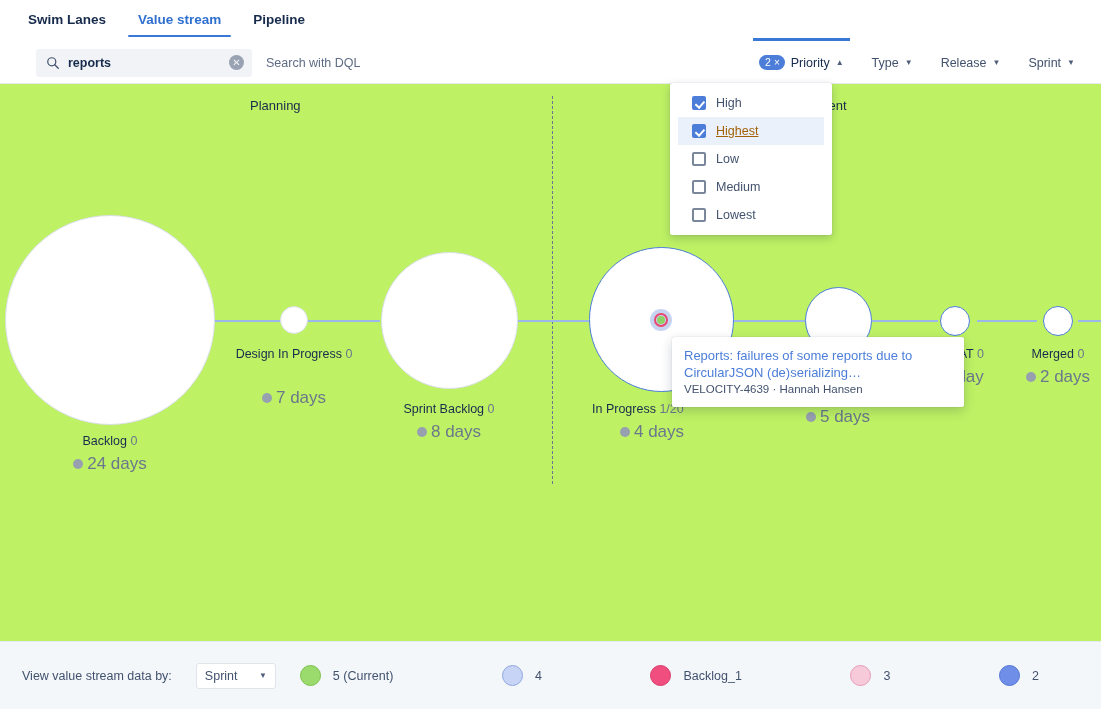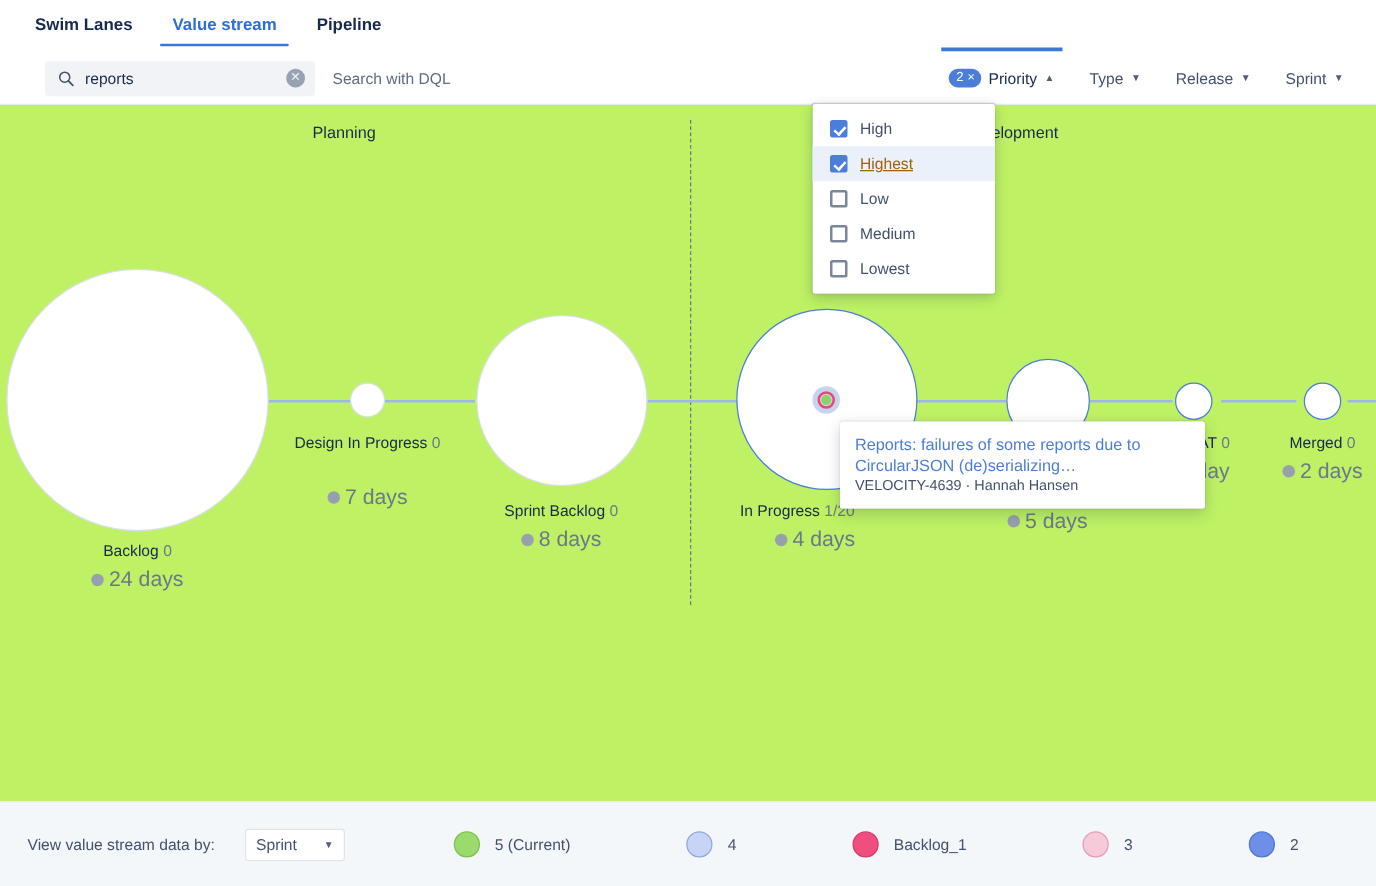--- a/index.html
+++ b/index.html
@@ -74,21 +74,21 @@
     display: flex; align-items: center; justify-content: center;
     margin-right: 6px;
     flex: 0 0 auto;
   }
   .search-input {
     border: none;
     background: transparent;
     outline: none;
     font-family: "Liberation Sans", sans-serif;
     font-size: 12.5px;
-    font-weight: normal;
+    font-weight: bold;
     color: #172b4d;
     width: 100%;
     padding: 0;
   }
   .clear-btn {
     width: 15px; height: 15px;
     border-radius: 50%;
     background: #98a2b2;
     color: #f1f3f6;
     font-size: 10px;
@@ -141,27 +141,27 @@
     gap: 3px;
     line-height: 13px;
     font-weight: normal;
   }
   .badge-x { font-size: 10px; }
   .caret { font-size: 8px; color: #505f79; }
 
   
   .dropdown {
     position: absolute;
-    left: 650px;
+    left: 670px;
     top: 83px;
     width: 146px;
     background: #ffffff;
     box-shadow: 0 3px 10px rgba(9,30,66,0.22), 0 0 1px rgba(9,30,66,0.3);
     border-radius: 2px;
-    padding: 6px 0;
+    padding: 6px 8px;
     z-index: 40;
   }
   .dd-item {
     display: flex;
     align-items: center;
     gap: 10px;
     padding: 7px 14px;
     font-size: 12.5px;
     color: #42526e;
     cursor: pointer;
@@ -327,21 +327,21 @@
     justify-content: space-between;
     padding: 0 8px;
     box-sizing: border-box;
     font-size: 12.5px;
     color: #42526e;
     cursor: pointer;
   }
   .legend {
     display: flex;
     align-items: center;
-    margin-left: 87px;
+    margin-left: 24px;
     flex: 1 1 auto;
     justify-content: space-between;
     padding-right: 40px;
     gap: 28px;
   }
   .legend-item {
     display: flex;
     align-items: center;
     gap: 12px;
     cursor: pointer;

